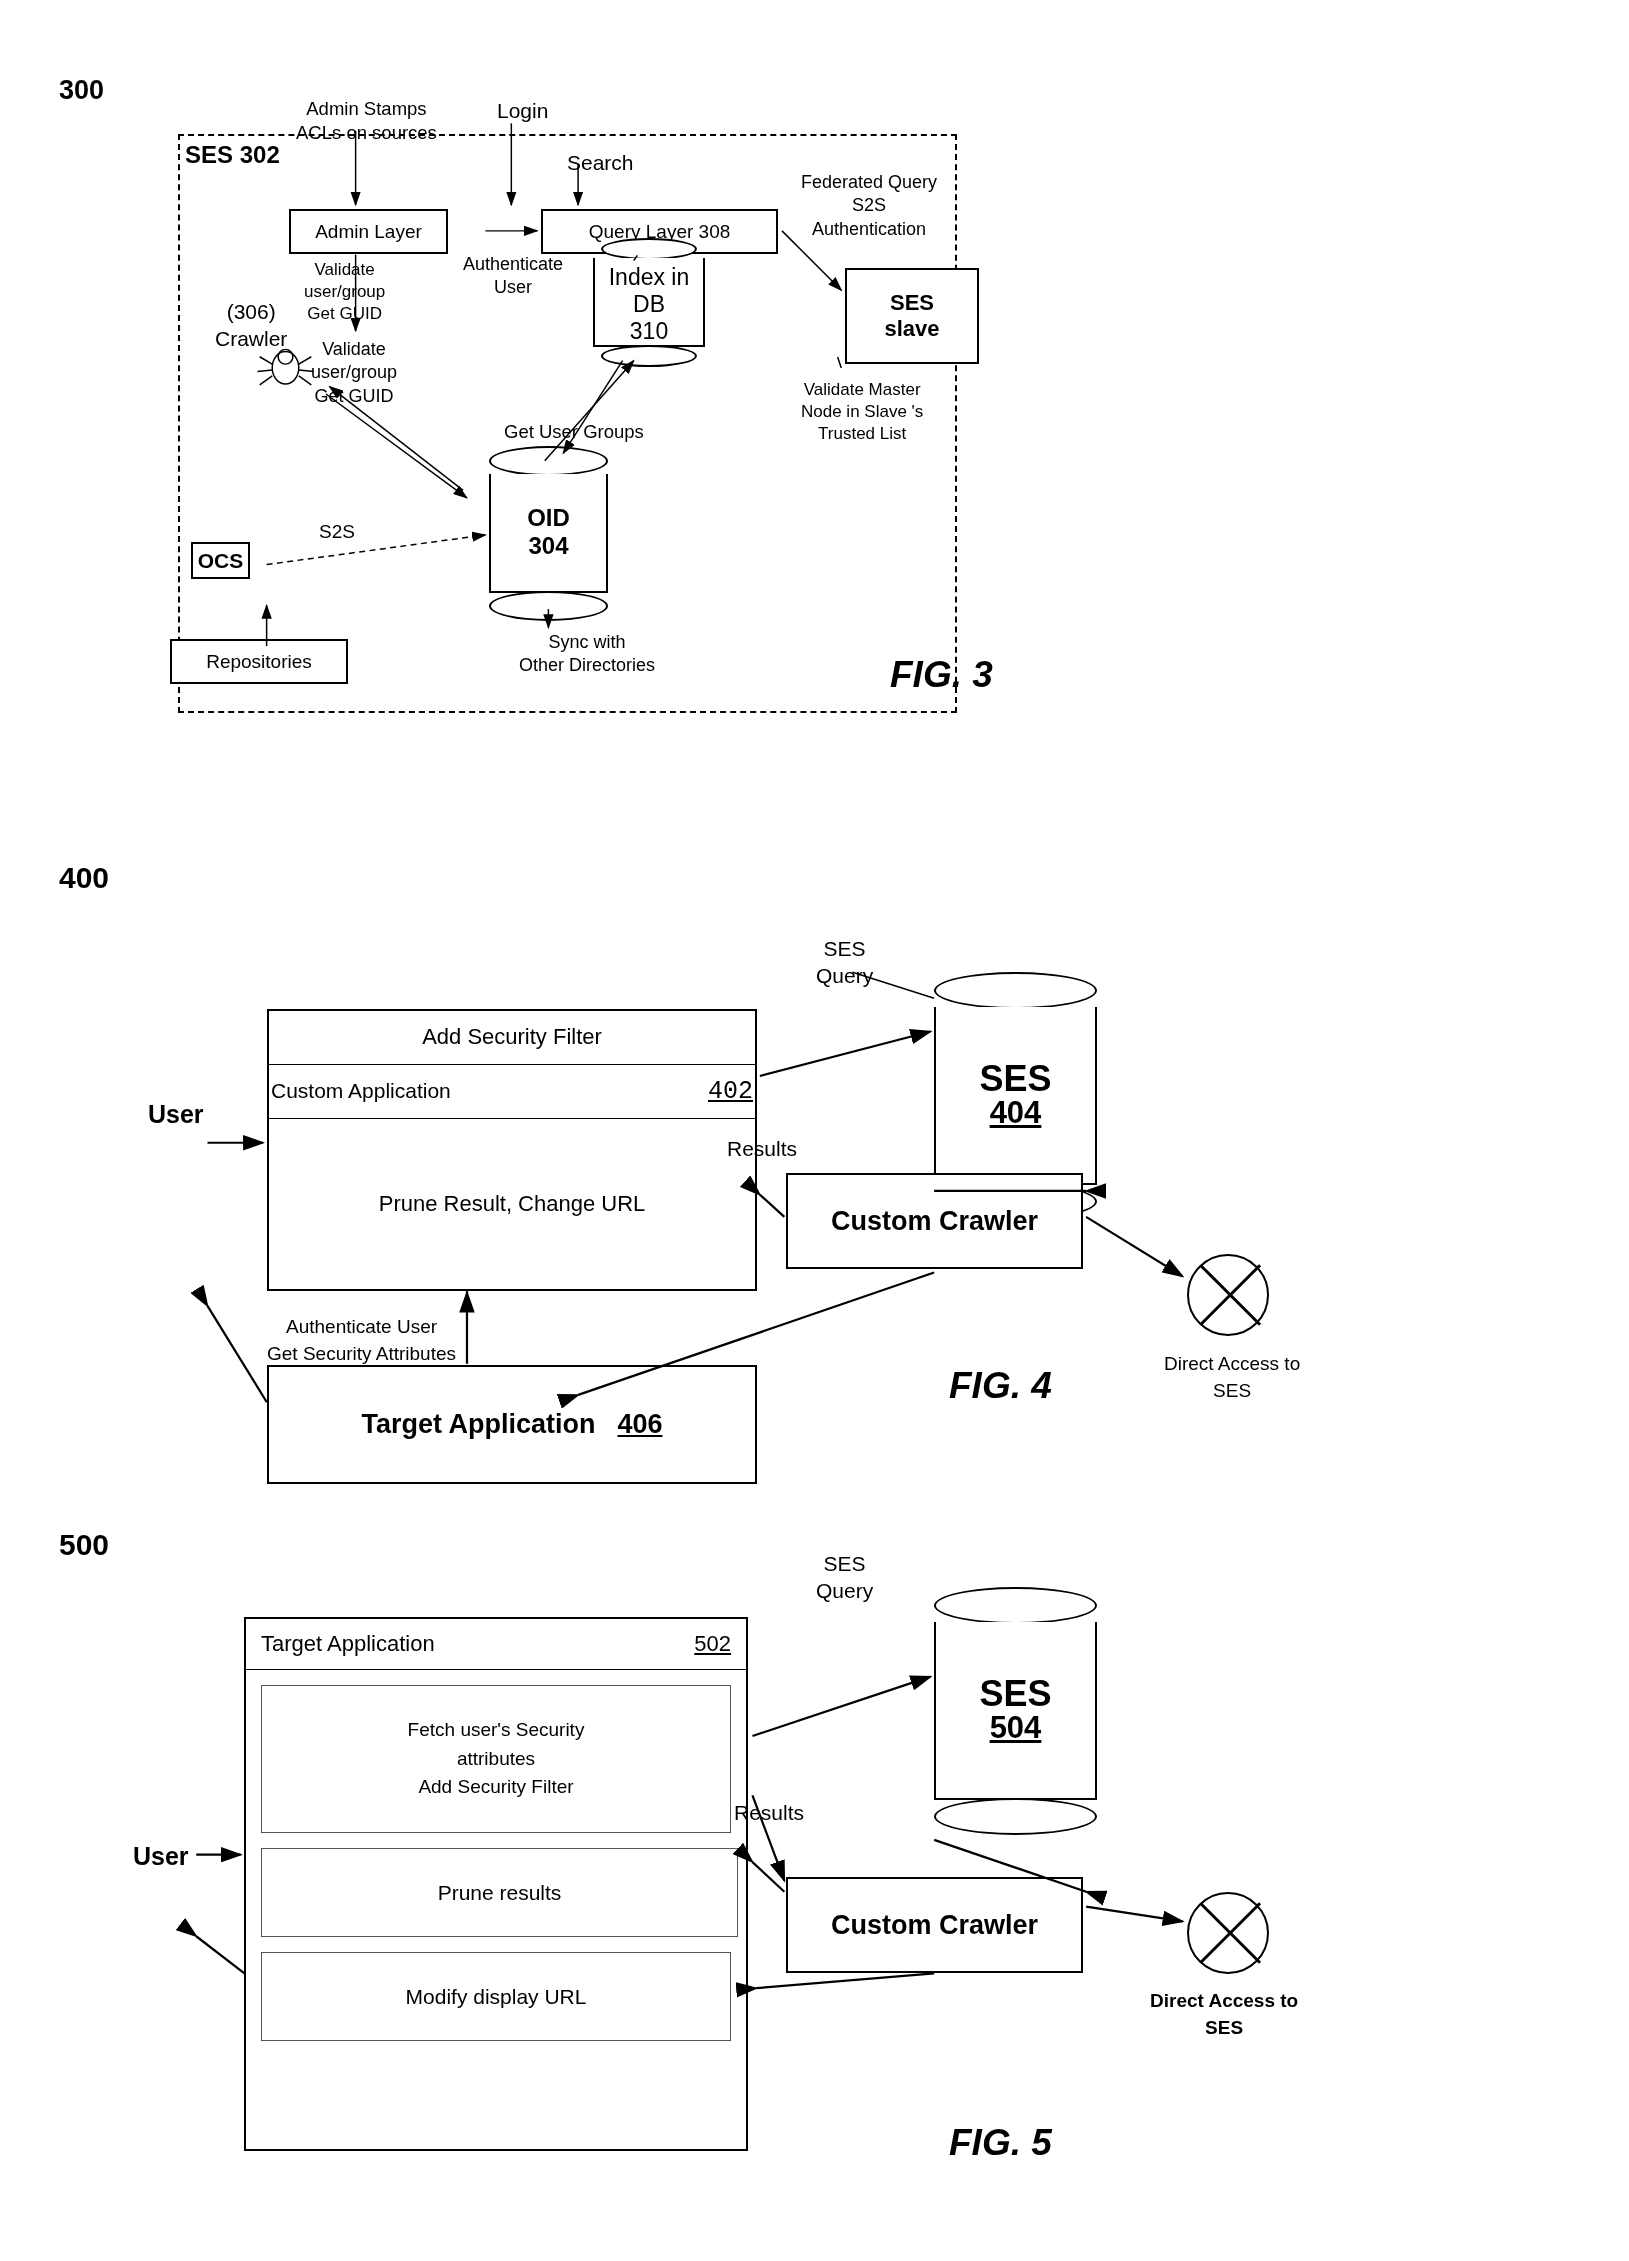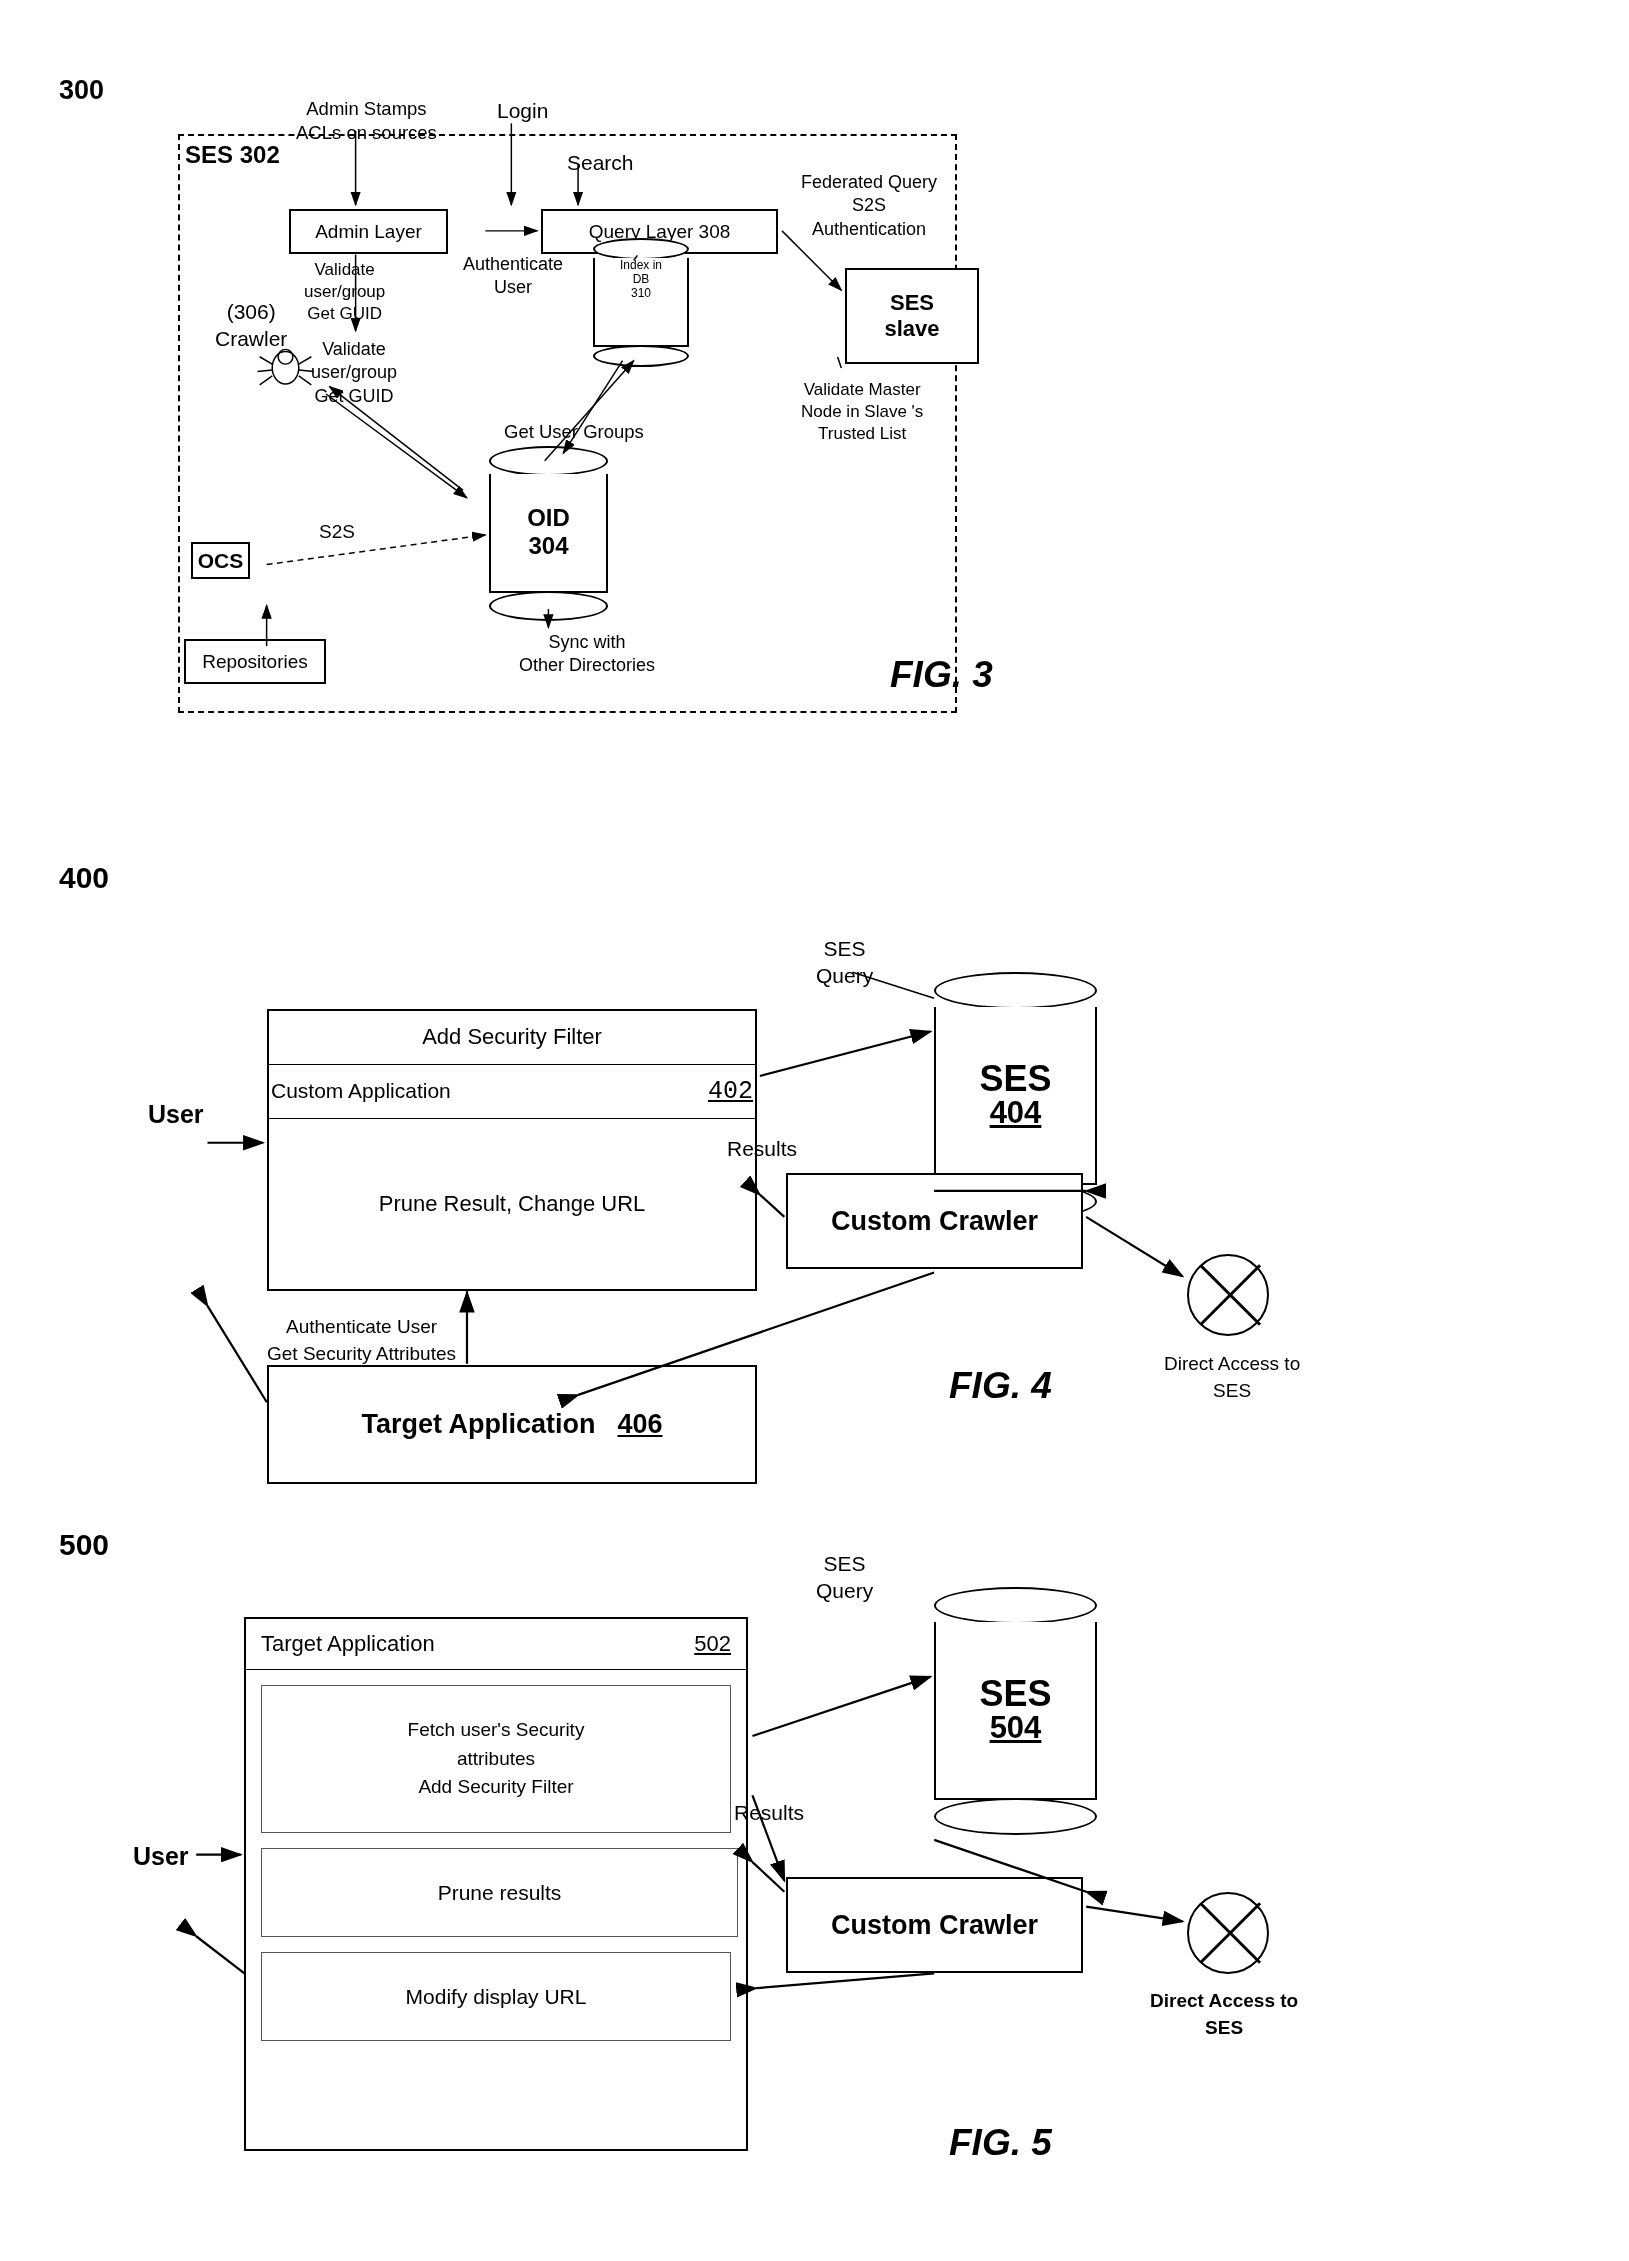--- a/index.html
+++ b/index.html
@@ -191,36 +191,36 @@
       <div>Get GUID</div>
     </div>
 
     <div class="text-label" style="left:132px; top:467px; font-size:21px; font-weight:bold; background:#fff; border:2.2px solid #000; width:59px; height:37px; display:flex; align-items:center; justify-content:center;">
       <span>OCS</span>
     </div>
 
     <div style="position:absolute; left:137px; top:479px; width:59px; height:41px; border:2.2px solid #000; background:#fff; z-index:-1;"></div>
     <div style="position:absolute; left:142px; top:488px; width:59px; height:41px; border:2.2px solid #000; background:#fff; z-index:-2;"></div>
 
-    <div class="box" style="left:125px; top:564px; width:142px; height:45px; font-size:19px;">
+    <div class="box" style="left:111px; top:564px; width:178px; height:45px; font-size:19px;">
       <span>Repositories</span>
     </div>
 
     <div class="cylinder" style="left:430px; top:371px;">
       <div class="cylinder-top" style="width:119px; height:30px;"></div>
       <div class="cylinder-body" style="width:119px; height:119px; font-size:24px; font-weight:bold; flex-direction:column; justify-content:center; align-items:center;">
         <div style="white-space:pre-line; text-align:center; font-size:24px; font-weight:bold;">OID
 304</div>
       </div>
       <div class="cylinder-bottom-cap" style="width:119px; height:30px;"></div>
     </div>
 
     <div class="cylinder" style="left:534px; top:163px;">
       <div class="cylinder-top" style="width:96px; height:22px;"></div>
-      <div class="cylinder-body" style="width:96px; height:89px; font-size:12px; flex-direction:column; justify-content:flex-start; align-items:center;">
+      <div class="cylinder-body" style="width:112px; height:89px; font-size:23px; flex-direction:column; justify-content:flex-end; align-items:center;">
         <div style="white-space:pre-line; text-align:center;">Index in
 DB
 310</div>
       </div>
       <div class="cylinder-bottom-cap" style="width:96px; height:22px;"></div>
     </div>
 
     <div class="box" style="left:786px; top:193px; width:134px; height:96px; font-size:22px; font-weight:bold;">
       <div style="white-space:pre-line; text-align:center;">SES
 slave</div>

